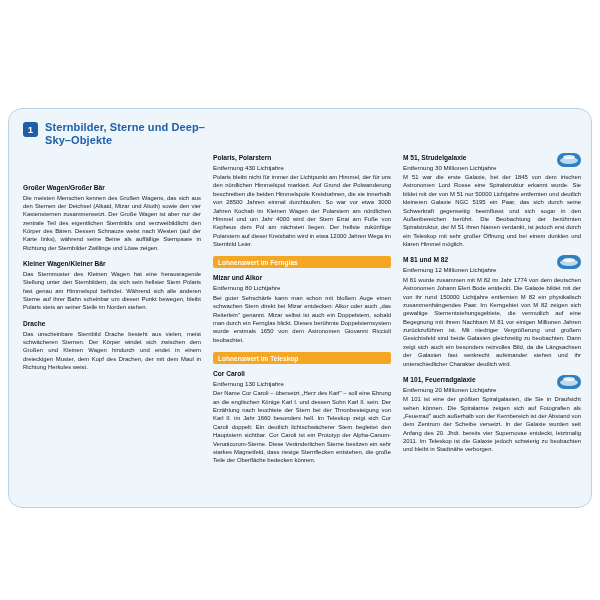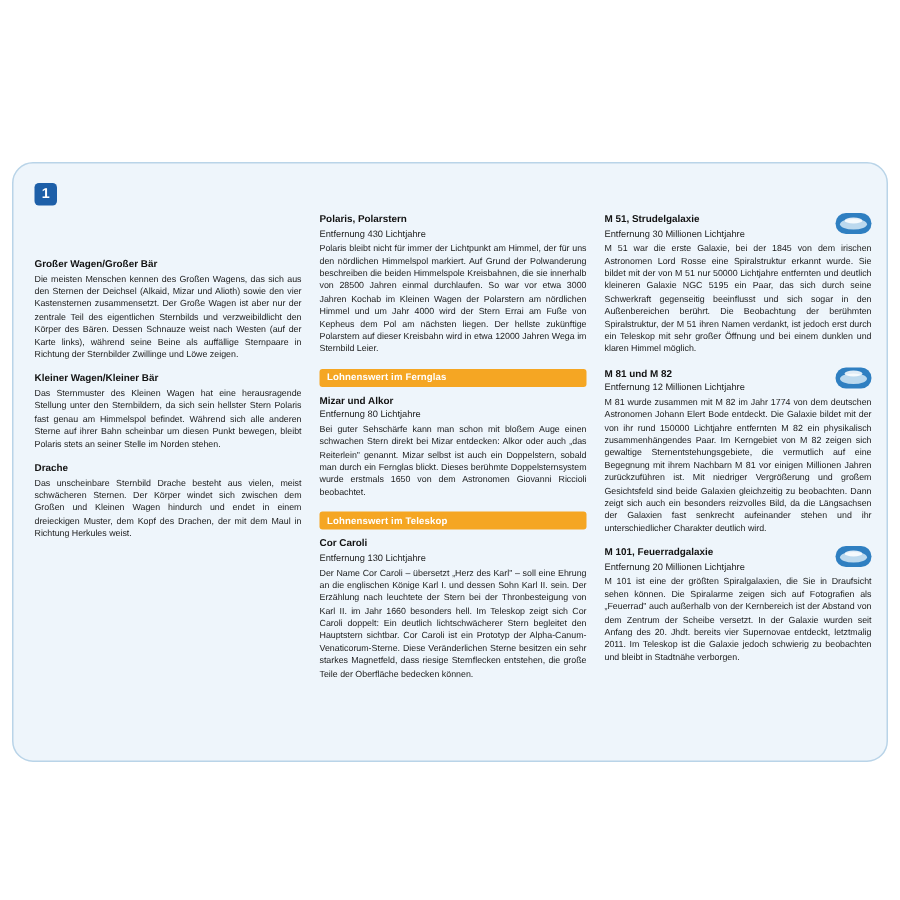--- a/index.html
+++ b/index.html
@@ -146,20 +146,21 @@
   }
 </style>
 </head>
 <body>
 
 <div class="page">
   <div class="card">
 
     <div class="title-row">
       <div class="badge">1</div>
+      <div class="main-title">Sternbilder, Sterne und Deep–Sky–Objekte</div>
     </div>
 
     <div class="columns">
 
       <div class="col col-1">
         <div class="block">
           <div class="sec-head">Großer Wagen/Großer Bär</div>
           <p class="body">Die meisten Menschen kennen des Großen Wagens, das sich aus den Sternen der Deichsel (Alkaid, Mizar und Alioth) sowie den vier Kastensternen zusammensetzt. Der Große Wagen ist aber nur der zentrale Teil des eigentlichen Sternbilds und verzweibildlicht den Körper des Bären. Dessen Schnauze weist nach Westen (auf der Karte links), während seine Beine als auffällige Sternpaare in Richtung der Sternbilder Zwillinge und Löwe zeigen.</p>
         </div>
         <div class="block">

